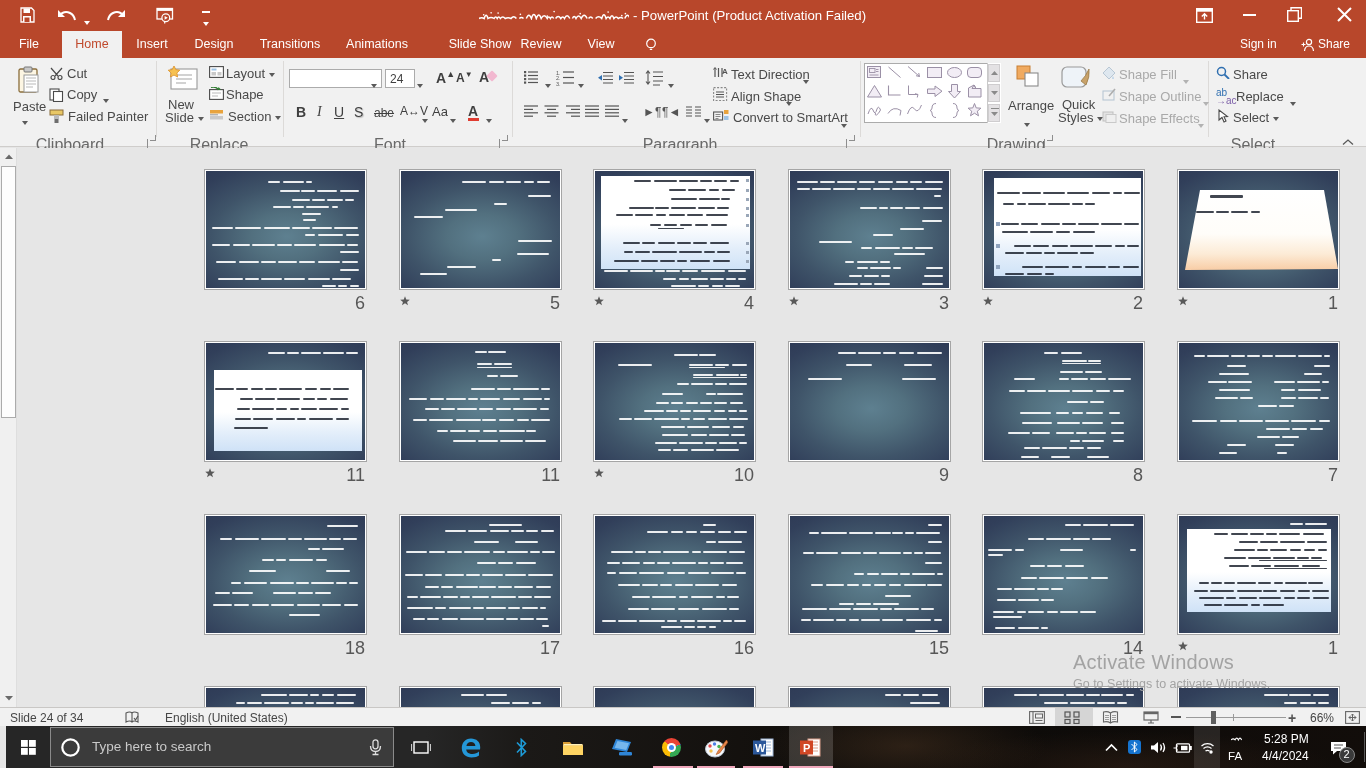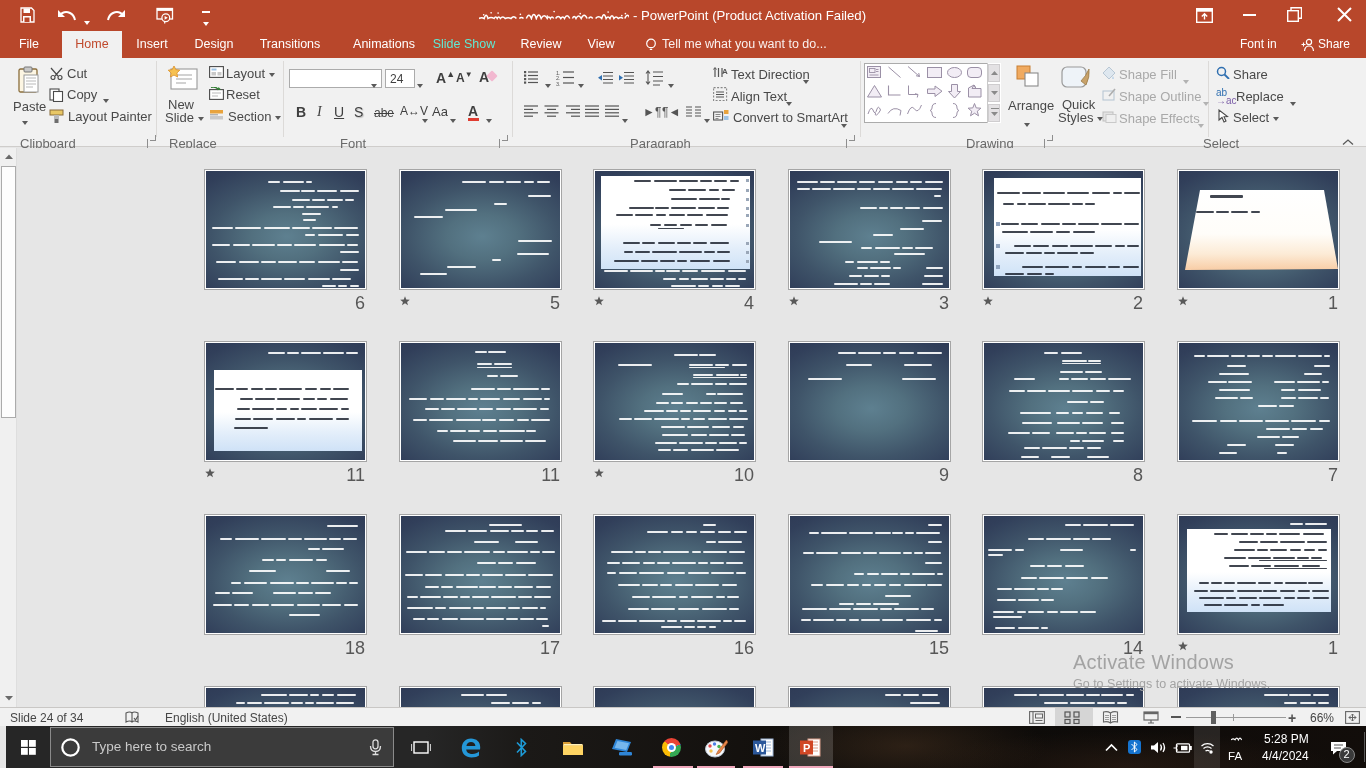--- a/index.html
+++ b/index.html
@@ -2,21 +2,21 @@
 <html><head><meta charset="utf-8"><title>p</title><style>
 
 *{margin:0;padding:0;box-sizing:border-box}
 html,body{width:1366px;height:768px;overflow:hidden}
 #root{position:absolute;left:0;top:0;width:1366px;height:768px;font-family:"Liberation Sans",sans-serif;background:#e6e6e6}
 .abs{position:absolute}
 #titlebar{left:0;top:0;width:1366px;height:31px;background:#b8472b}
 #tabs{left:0;top:31px;width:1366px;height:27px;background:#b8472b}
 .tab{position:absolute;top:0;height:27px;line-height:27px;color:#fff;font-size:12.5px;text-align:center}
 #ribbon{left:0;top:58px;width:1366px;height:89px;background:#f1f1f1;border-bottom:1px solid #cfcdcb}
-.glabel{position:absolute;top:78px;font-size:13px;color:#696969;text-align:left;white-space:nowrap}
+.glabel{position:absolute;top:78px;font-size:16px;color:#696969;text-align:center;white-space:nowrap}
 .gsep{position:absolute;top:3px;height:76px;width:1px;background:#dcdad8}
 .rtxt{position:absolute;font-size:13px;color:#494949;white-space:nowrap}
 .rgray{color:#a9a9a9}
 .launch{position:absolute;width:10px;height:10px;border-left:1px solid #8e8e8e;border-bottom:1px solid #8e8e8e}
 .launch:after{content:"";position:absolute;left:2px;top:-4px;width:5px;height:5px;border-right:1px solid #8e8e8e;border-bottom:1px solid #8e8e8e}
 .dd{display:inline-block;width:0;height:0;border-left:3px solid transparent;border-right:3px solid transparent;border-top:4px solid #5a5a5a;vertical-align:middle}
 .ddw{border-top-color:#fff}
 #content{left:0;top:148px;width:1366px;height:559px;background:#e6e6e6}
 .th{position:absolute;width:163px;height:121px;border:1px solid #a5a5a5;background:#fff}
 .sl{position:absolute;left:1px;top:1px;width:159px;height:117px;overflow:hidden;background:radial-gradient(ellipse 85% 75% at 51% 56%, #5e8090 0%, #52707f 26%, #3f5469 56%, #313f5a 84%, #2e3a55 100%)}
@@ -89,30 +89,29 @@
         <path d="M1,1 L14,14 M14,1 L1,14" stroke="#fff" stroke-width="2"></path>
       </svg>
 </div>
 <div id="tabs" class="abs">
 <div class="abs" style="left:62px;top:0;width:60px;height:27px;background:#f1f1f1"></div>
 <div class="tab" style="left:-26px;width:110px;color:#fff">File</div>
 <div class="tab" style="left:37px;width:110px;color:#c0492c">Home</div>
 <div class="tab" style="left:97px;width:110px;color:#fff">Insert</div>
 <div class="tab" style="left:159px;width:110px;color:#fff">Design</div>
 <div class="tab" style="left:235px;width:110px;color:#fff">Transitions</div>
-<div class="tab" style="left:329px;width:110px;color:#fff">Animations</div>
-<div class="tab" style="left:409px;width:110px;color:#5eead4">Slide Show</div>
+<div class="tab" style="left:322px;width:110px;color:#fff">Animations</div>
+<div class="tab" style="left:425px;width:110px;color:#ffffff">Slide Show</div>
 <div class="tab" style="left:486px;width:110px;color:#fff">Review</div>
 <div class="tab" style="left:546px;width:110px;color:#fff">View</div>
 <svg class="abs" style="left:645px;top:7px" width="12" height="15">
         <circle cx="6" cy="5.5" r="4.3" fill="none" stroke="#fff" stroke-width="1.2"></circle>
         <path d="M4.5,9.5 h3 M4.8,11.5 h2.4" stroke="#fff" stroke-width="1.1"></path>
       </svg>
-<div class="abs" style="left:662px;top:0;height:27px;line-height:27px;color:rgba(255,255,255,.92);font-size:12.5px">Tell me what you want to do...</div>
-<div class="abs" style="left:1240px;top:0;height:27px;line-height:27px;color:#fff;font-size:12px">Font in</div>
+<div class="abs" style="left:1240px;top:0;height:27px;line-height:27px;color:#fff;font-size:12px">Sign in</div>
 <svg class="abs" style="left:1301px;top:7px" width="14" height="14">
         <circle cx="8" cy="4" r="2.6" fill="none" stroke="#fff" stroke-width="1.2"></circle>
         <path d="M3.5,13 q0.5,-5 4.5,-5 q4,0 4.5,5" fill="none" stroke="#fff" stroke-width="1.2"></path>
         <path d="M2.5,4.5 v4 M0.5,6.5 h4" stroke="#fff" stroke-width="1.1"></path>
       </svg>
 <div class="abs" style="left:1318px;top:0;height:27px;line-height:27px;color:#fff;font-size:12px">Share</div>
 </div>
 <div id="ribbon" class="abs">
 <div class="gsep" style="left:156px"></div>
 <div class="gsep" style="left:283px"></div>
@@ -150,42 +149,42 @@
         <rect x="1" y="1" width="9" height="11" fill="#fff" stroke="#4a4a4a" stroke-width="1.1"></rect>
         <rect x="4.5" y="3.5" width="9" height="10" fill="#fff" stroke="#4a4a4a" stroke-width="1.1"></rect>
       </svg>
 <div class="rtxt" style="left:67px;top:29px">Copy</div>
 <div class="abs" style="left:103px;top:33px"><span class="dd"></span></div>
 <svg class="abs" style="left:49px;top:51px" width="16" height="15">
         <rect x="1" y="1" width="13" height="5" fill="#e8c765" stroke="#8a6d3b" stroke-width="1"></rect>
         <rect x="5" y="6" width="5" height="4" fill="#b9b9b9"></rect>
         <rect x="5.5" y="10" width="4" height="4" fill="#6d6d6d"></rect>
       </svg>
-<div class="rtxt" style="left:68px;top:51px">Layout Painter</div>
+<div class="rtxt" style="left:68px;top:51px">Failed Painter</div>
 <svg class="abs" style="left:167px;top:8px" width="32" height="26">
         <rect x="4" y="3" width="26" height="20" fill="#fff" stroke="#9a9a9a" stroke-width="1.1"></rect>
         <path d="M9,9 h16 M9,13 h16 M9,17 h10" stroke="#c4c4c4" stroke-width="1.3"></path>
         <path d="M7,0 l1.8,3.6 4,.6 -2.9,2.8 .7,4 -3.6,-1.9 -3.6,1.9 .7,-4 L1.2,4.2 l4,-.6 Z" fill="#f6c151" stroke="#d98f2b" stroke-width=".8"></path>
       </svg>
 <div class="rtxt" style="left:168px;top:39px">New</div>
 <div class="rtxt" style="left:165px;top:52px">Slide <span class="dd"></span></div>
 <svg class="abs" style="left:209px;top:8px" width="15" height="12">
         <rect x="0.6" y="0.6" width="13.8" height="10.8" fill="#fff" stroke="#4a4a4a" stroke-width="1.1"></rect>
         <rect x="2.5" y="2.5" width="5" height="2" fill="#9ec3e5"></rect>
         <rect x="2.5" y="6" width="4.5" height="3.5" fill="#c9c9c9"></rect>
         <rect x="8.5" y="6" width="4" height="3.5" fill="#c9c9c9"></rect>
       </svg>
 <div class="rtxt" style="left:226px;top:8px">Layout <span class="dd"></span></div>
 <svg class="abs" style="left:209px;top:29px" width="15" height="13">
         <rect x="0.6" y="2.6" width="13.8" height="9.8" fill="#fff" stroke="#4a4a4a" stroke-width="1.1"></rect>
         <path d="M3,6 h9 M3,9 h6" stroke="#bbb" stroke-width="1"></path>
         <path d="M2,0.5 q4,-1.5 7,1.5" fill="none" stroke="#2f7d31" stroke-width="1.3"></path>
         <path d="M9.5,0 l2.5,2.5 -3.5,.8 Z" fill="#2f7d31"></path>
       </svg>
-<div class="rtxt" style="left:226px;top:29px">Reset</div>
+<div class="rtxt" style="left:226px;top:29px">Shape</div>
 <svg class="abs" style="left:209px;top:50px" width="16" height="14">
         <rect x="1" y="2" width="13" height="3.5" fill="#e8a33d"></rect>
         <rect x="1" y="8" width="13" height="3.5" fill="#c9c9c9"></rect>
         <path d="M1,6.8 h8" stroke="#999" stroke-width="1"></path>
       </svg>
 <div class="rtxt" style="left:228px;top:51px">Section <span class="dd"></span></div>
 <div class="abs" style="left:289px;top:11px;width:93px;height:19px;background:#fff;border:1px solid #ababab"></div>
 <div class="abs" style="left:371px;top:18px"><span class="dd"></span></div>
 <div class="abs" style="left:385px;top:11px;width:30px;height:19px;background:#fff;border:1px solid #ababab;font-size:12px;color:#3f3f3f;padding:2px 0 0 4px">24</div>
 <div class="abs" style="left:417px;top:18px"><span class="dd"></span></div>
@@ -277,21 +276,21 @@
         <path d="M2,12 V3 M5.5,12 V3 M9,12 V3" stroke="#555" stroke-width="1.2"></path>
         <path d="M0.5,4.5 L2,2.5 L3.5,4.5" fill="none" stroke="#555" stroke-width="1"></path>
         <text x="9" y="9" font-size="8" fill="#555" font-weight="bold">A</text>
       </svg>
 <div class="rtxt" style="left:731px;top:9px">Text Direction</div>
 <div class="abs" style="left:803px;top:14px"><span class="dd"></span></div>
 <svg class="abs" style="left:713px;top:29px" width="15" height="14">
         <rect x="0.6" y="0.6" width="13" height="13" fill="none" stroke="#888" stroke-width="1.1" stroke-dasharray="2,1.5"></rect>
         <path d="M3,5 h8 M3,7.5 h8 M3,10 h8" stroke="#555" stroke-width="1.1"></path>
       </svg>
-<div class="rtxt" style="left:731px;top:31px">Align Text</div>
+<div class="rtxt" style="left:731px;top:31px">Align Shape</div>
 <div class="abs" style="left:786px;top:36px"><span class="dd"></span></div>
 <svg class="abs" style="left:713px;top:51px" width="16" height="14">
         <rect x="0.6" y="3" width="9" height="8" fill="none" stroke="#555" stroke-width="1.1"></rect>
         <path d="M2.5,5.5 h5 M2.5,7.5 h5 M2.5,9.5 h3" stroke="#888" stroke-width="1"></path>
         <rect x="11" y="1" width="4.5" height="4" fill="#e8a33d"></rect>
         <rect x="11" y="7" width="4.5" height="4" fill="#9ec3e5"></rect>
       </svg>
 <div class="rtxt" style="left:733px;top:52px">Convert to SmartArt</div>
 <div class="abs" style="left:841px;top:58px"><span class="dd"></span></div>
 <div class="abs" style="left:864px;top:5px;width:137px;height:60px;background:#fff;border:1px solid #ababab"></div>

